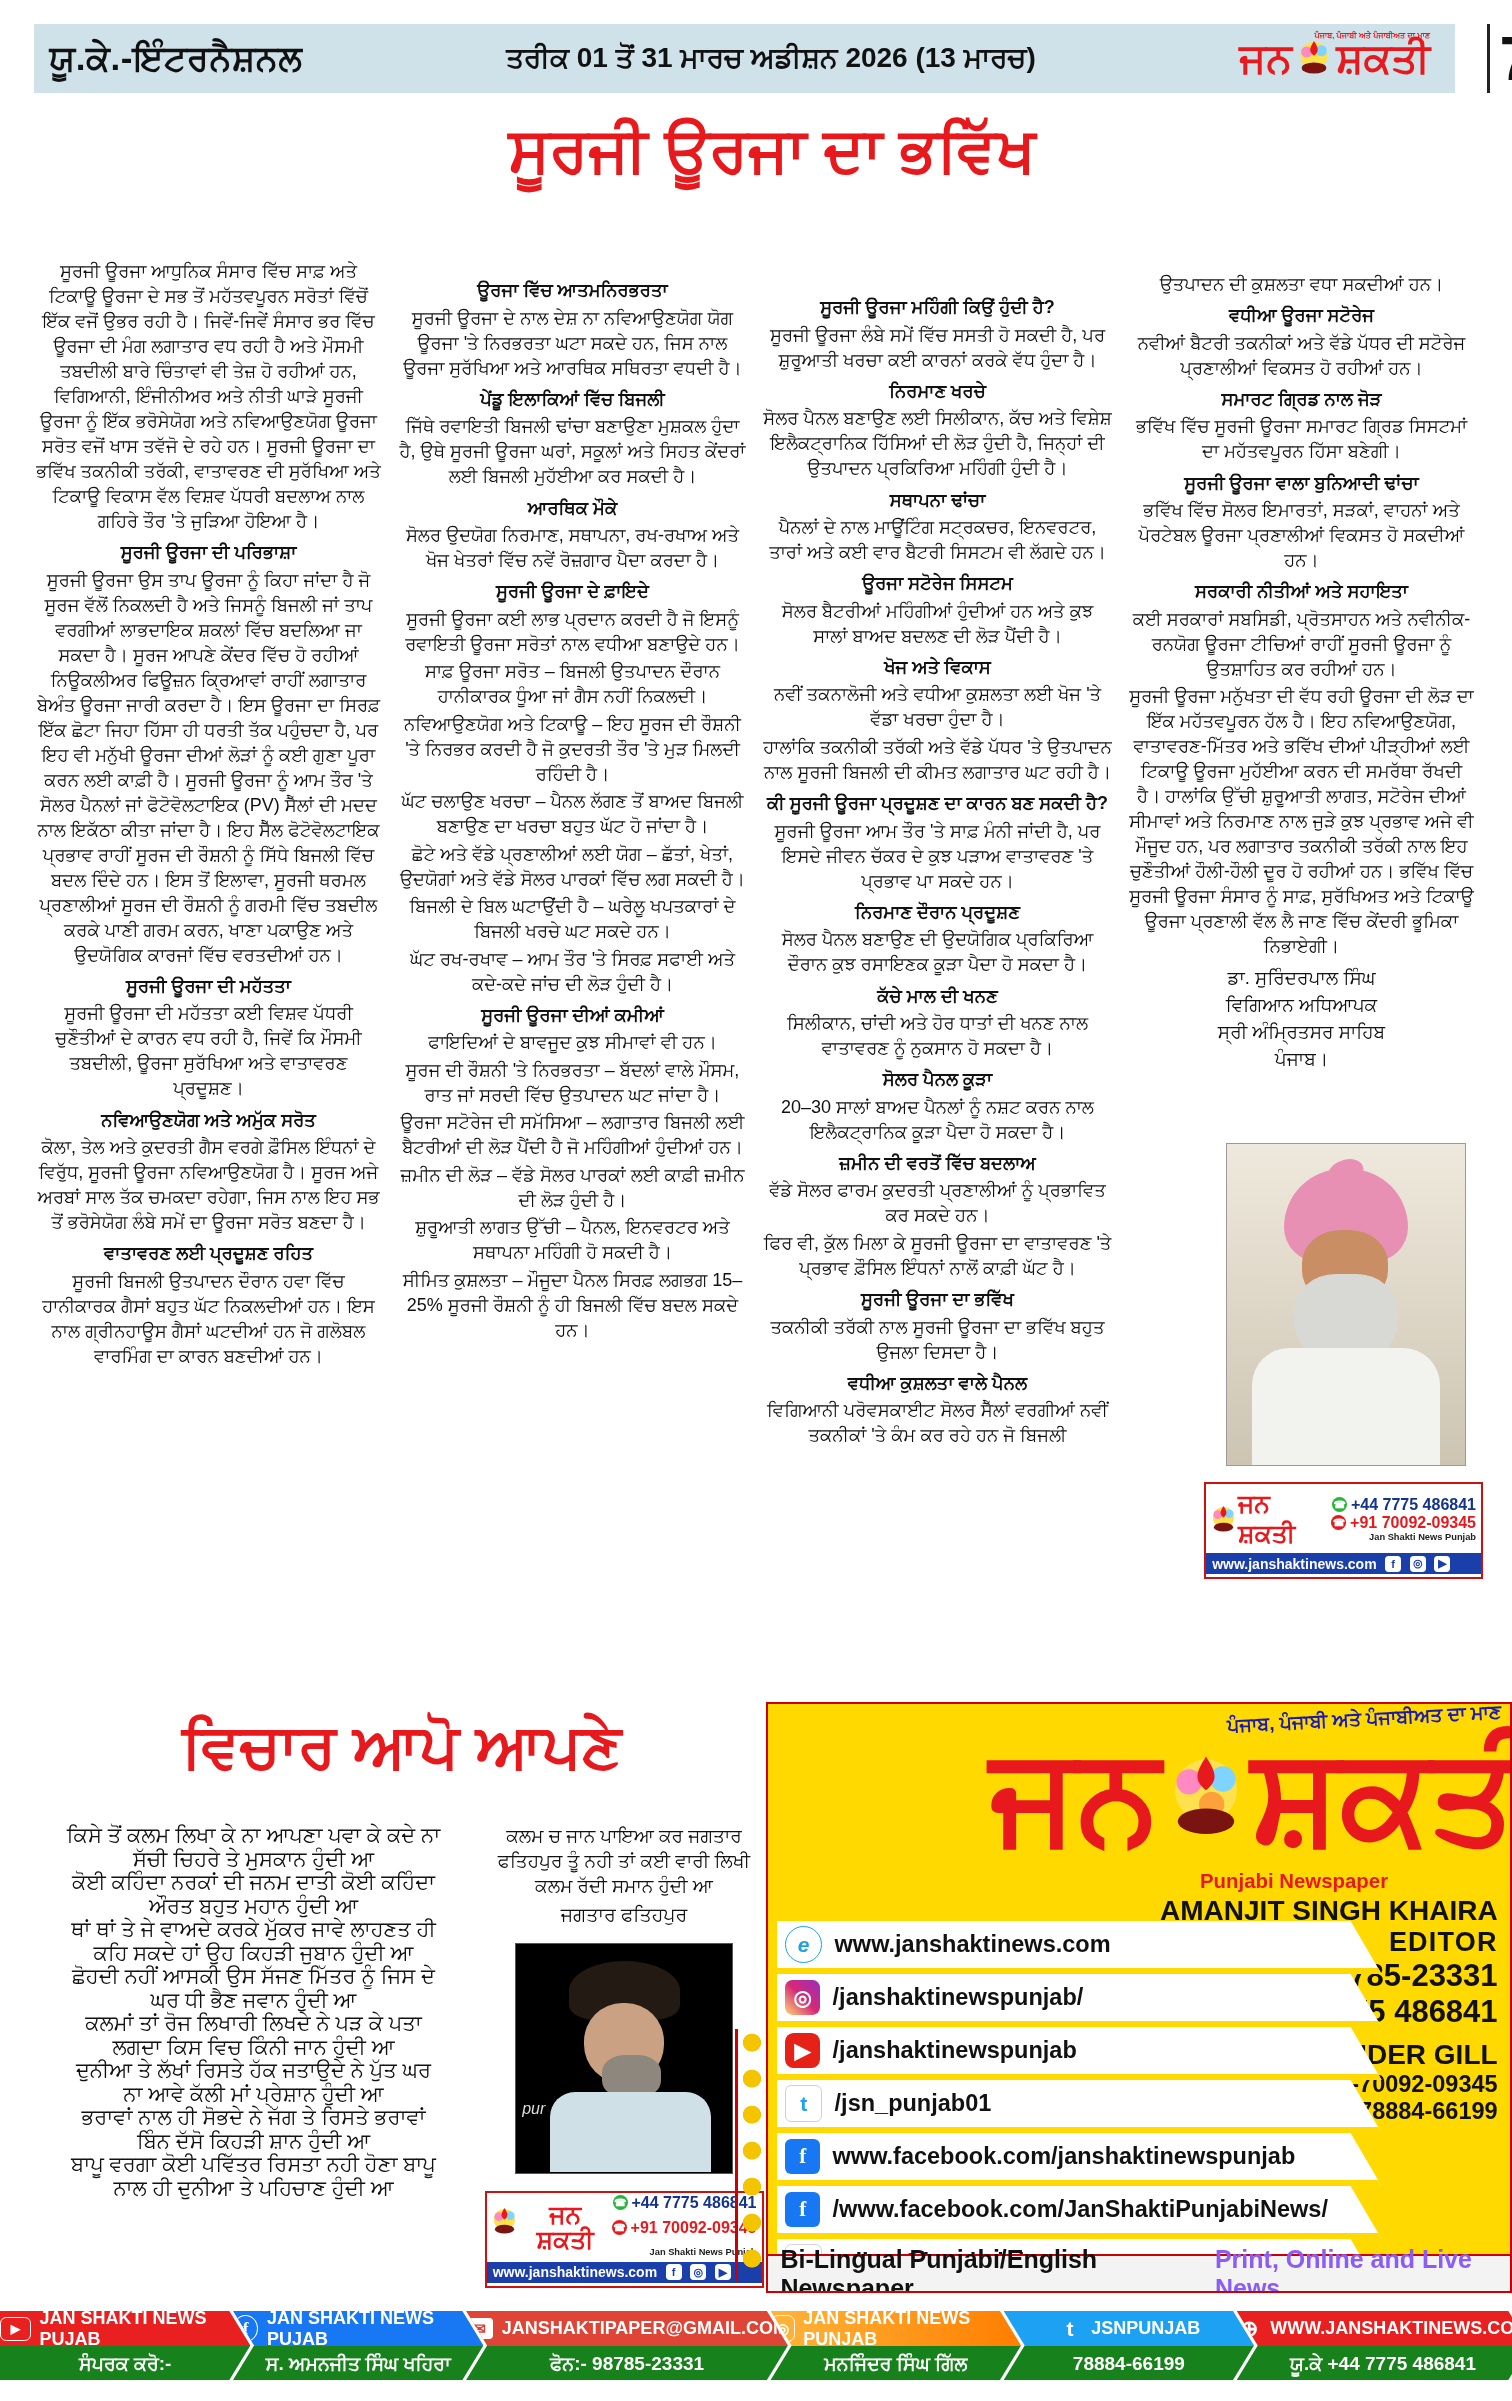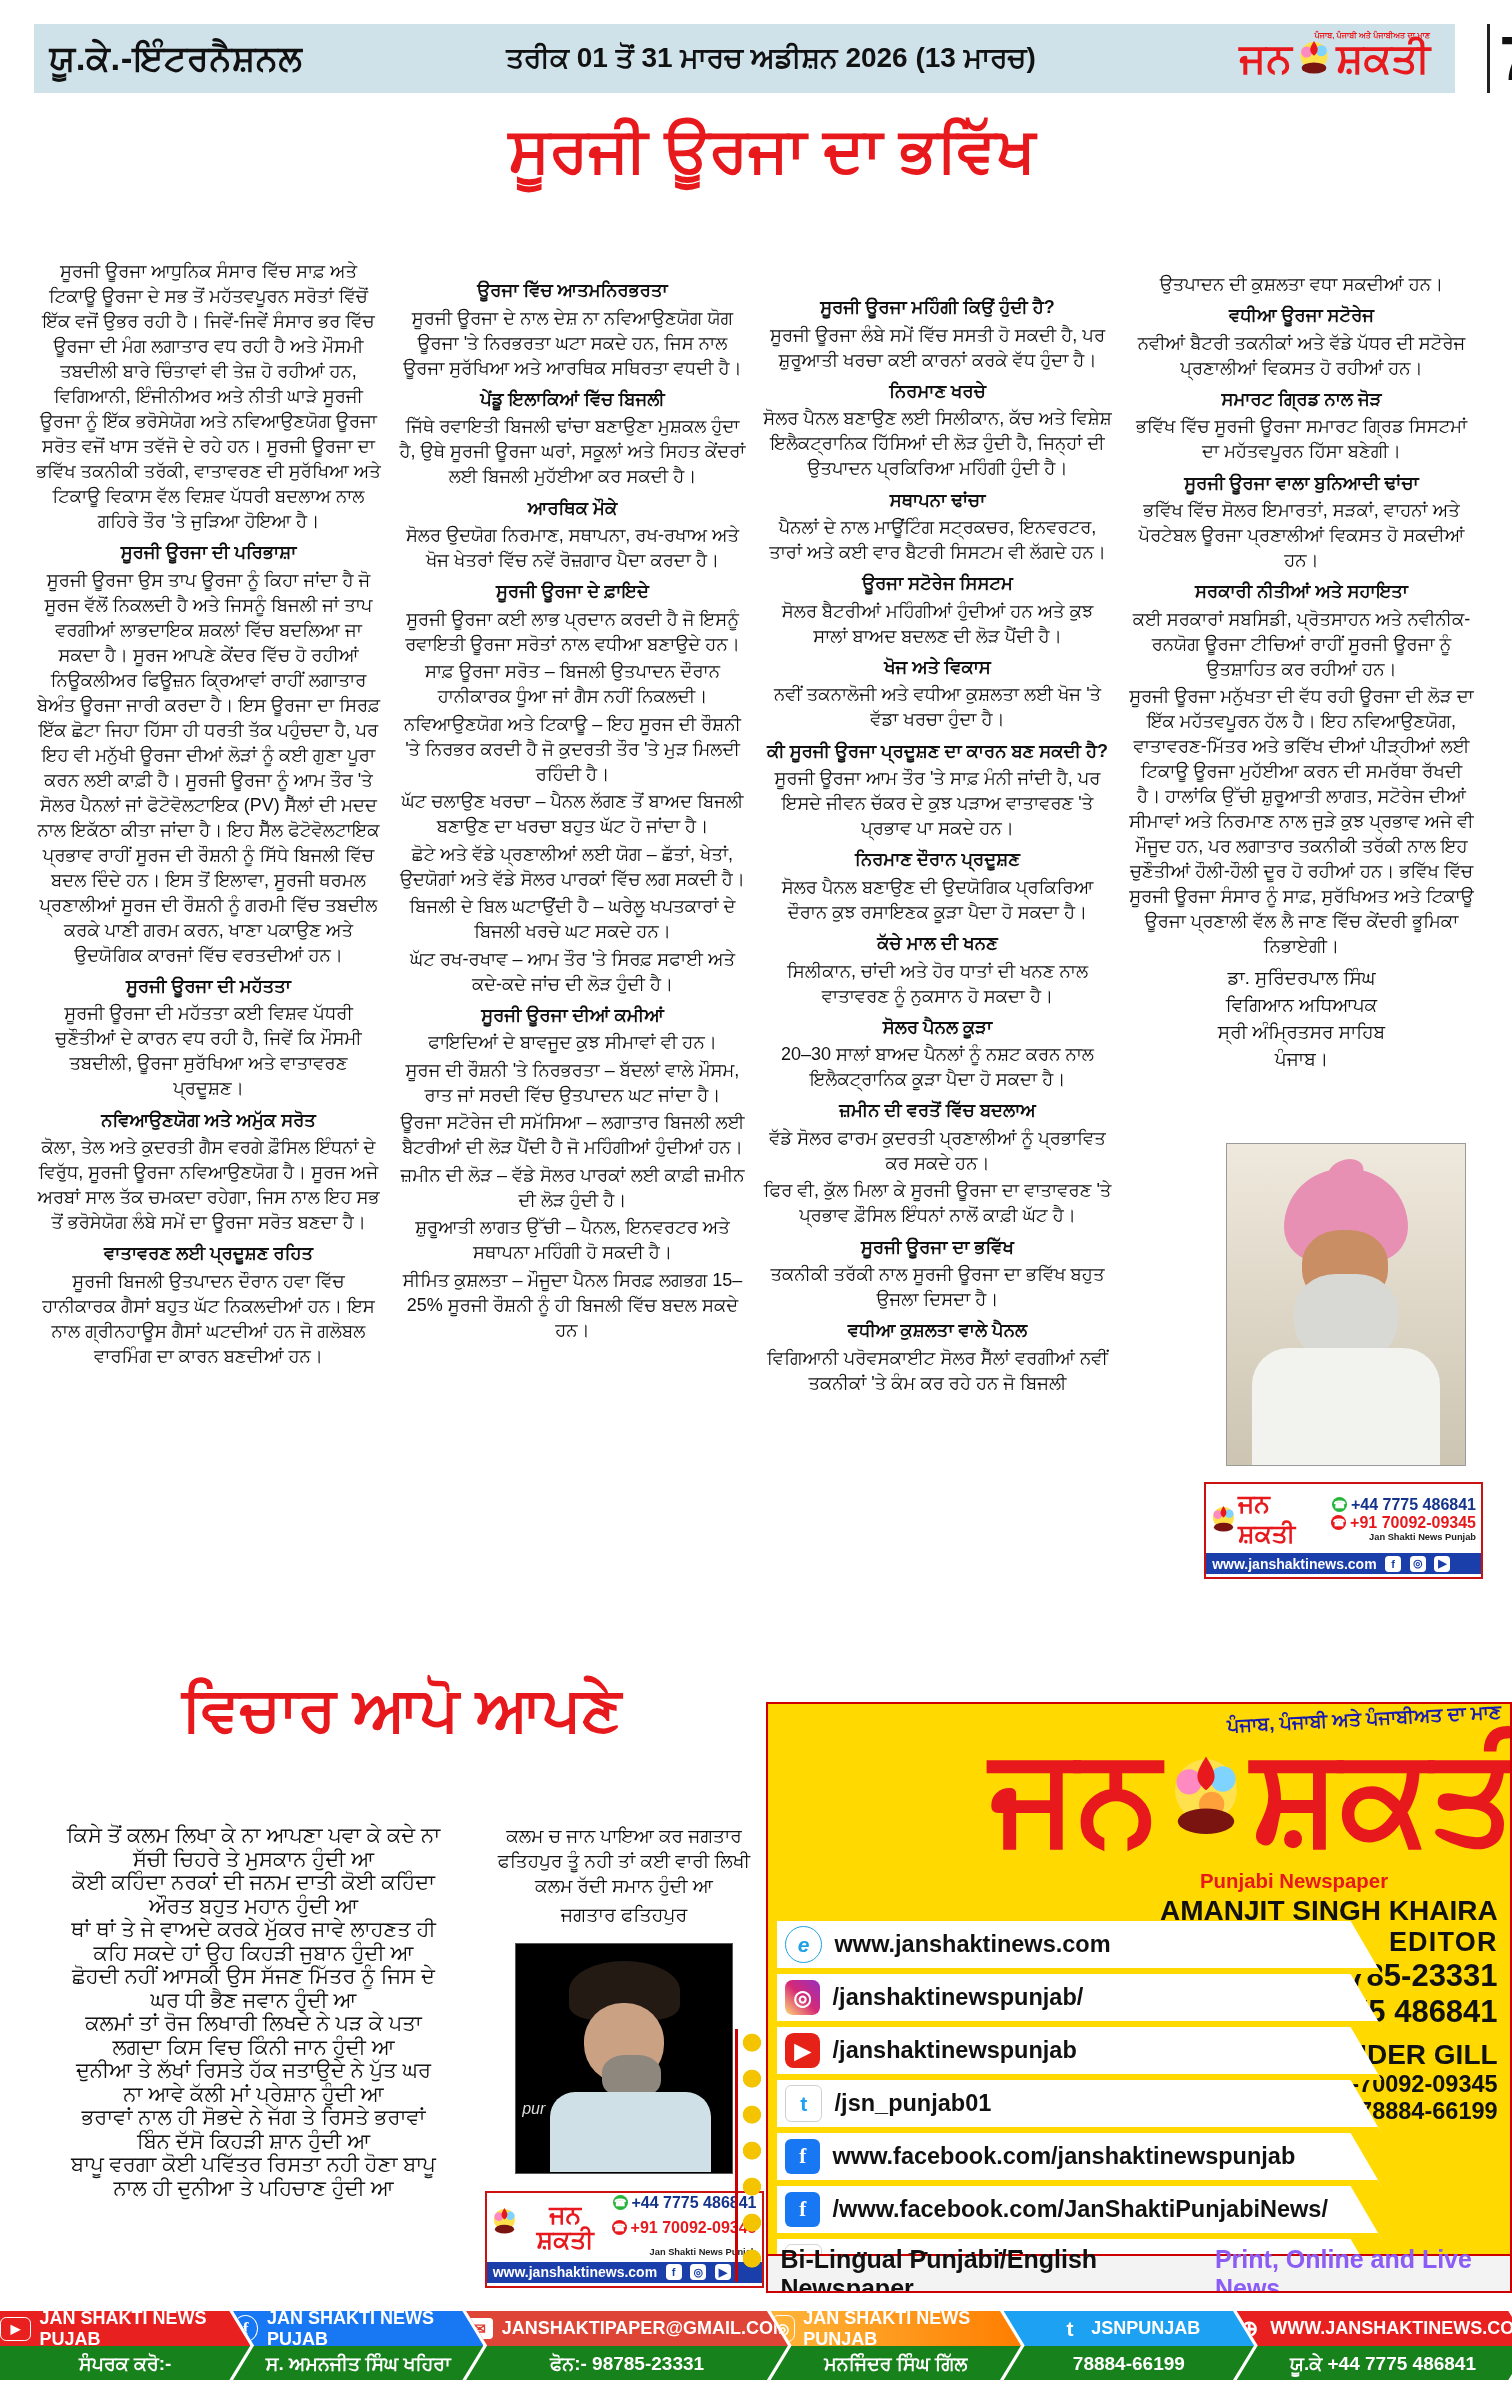--- a/index.html
+++ b/index.html
@@ -46,21 +46,21 @@
   .mb-ph2{font-size:16px;font-weight:bold;color:#e8191d;display:flex;align-items:center;gap:3.7px;justify-content:flex-end;}
   .mb-name{font-size:9.3px;color:#222;font-weight:bold;}
   .mb-site{height:21px;background:#1b3faa;color:#fff;display:flex;align-items:center;gap:8.6px;
            font-size:14px;font-weight:bold;padding:0 6.2px;}
   .mb-ico{width:16px;height:16px;border-radius:3.7px;background:#fff;color:#1b3faa;display:inline-flex;
           align-items:center;justify-content:center;font-size:11px;font-weight:bold;}
   .wa-dot{width:15px;height:15px;border-radius:50%;background:#26b43b;color:#fff;display:inline-flex;
           align-items:center;justify-content:center;font-size:10px;}
 
   
-  .op-head{position:absolute;left:31px;top:1674px;width:741px;text-align:center;
+  .op-head{position:absolute;left:31px;top:1711px;width:741px;text-align:center;
            color:#e8191d;font-size:61px;font-weight:bold;}
   .poem-left{position:absolute;left:34px;top:1823px;width:439px;font-size:21px;line-height:23.5px;text-align:center;}
   .poem-right{position:absolute;left:479px;top:1823px;width:290px;font-size:18.5px;line-height:25px;text-align:center;}
   .poet-name{margin-top:3.7px;font-size:19px;}
   .poet-photo{position:relative;width:216px;height:229px;margin:16px auto 0 auto;background:#000000;
               border:1.9px solid #555;overflow:hidden;}
   .hair{position:absolute;left:53px;top:17.3px;width:111px;height:59px;background:#241a14;border-radius:60% 60% 30% 30%;}
   .pface{position:absolute;left:68px;top:59px;width:80px;height:80px;background:#caa183;border-radius:48%;}
   .pbeard{position:absolute;left:86px;top:111px;width:59px;height:43px;background:#8e877d;border-radius:40%;}
   .pshirt{position:absolute;left:34px;top:148px;width:161px;height:80px;background:#cfe0e6;border-radius:25px 25px 0 0;}
@@ -192,20 +192,21 @@
   <div class="b t-h">ਸੂਰਜੀ ਊਰਜਾ ਮਹਿੰਗੀ ਕਿਉਂ ਹੁੰਦੀ ਹੈ?</div>
       <div class="b t-p">ਸੂਰਜੀ ਊਰਜਾ ਲੰਬੇ ਸਮੇਂ ਵਿੱਚ ਸਸਤੀ ਹੋ ਸਕਦੀ ਹੈ, ਪਰ ਸ਼ੁਰੂਆਤੀ ਖਰਚਾ ਕਈ ਕਾਰਨਾਂ ਕਰਕੇ ਵੱਧ ਹੁੰਦਾ ਹੈ।</div>
       <div class="b t-h">ਨਿਰਮਾਣ ਖਰਚੇ</div>
       <div class="b t-p">ਸੋਲਰ ਪੈਨਲ ਬਣਾਉਣ ਲਈ ਸਿਲੀਕਾਨ, ਕੱਚ ਅਤੇ ਵਿਸ਼ੇਸ਼ ਇਲੈਕਟ੍ਰਾਨਿਕ ਹਿੱਸਿਆਂ ਦੀ ਲੋੜ ਹੁੰਦੀ ਹੈ, ਜਿਨ੍ਹਾਂ ਦੀ ਉਤਪਾਦਨ ਪ੍ਰਕਿਰਿਆ ਮਹਿੰਗੀ ਹੁੰਦੀ ਹੈ।</div>
       <div class="b t-h">ਸਥਾਪਨਾ ਢਾਂਚਾ</div>
       <div class="b t-p">ਪੈਨਲਾਂ ਦੇ ਨਾਲ ਮਾਊਂਟਿੰਗ ਸਟ੍ਰਕਚਰ, ਇਨਵਰਟਰ, ਤਾਰਾਂ ਅਤੇ ਕਈ ਵਾਰ ਬੈਟਰੀ ਸਿਸਟਮ ਵੀ ਲੱਗਦੇ ਹਨ।</div>
       <div class="b t-h">ਊਰਜਾ ਸਟੋਰੇਜ ਸਿਸਟਮ</div>
       <div class="b t-p">ਸੋਲਰ ਬੈਟਰੀਆਂ ਮਹਿੰਗੀਆਂ ਹੁੰਦੀਆਂ ਹਨ ਅਤੇ ਕੁਝ ਸਾਲਾਂ ਬਾਅਦ ਬਦਲਣ ਦੀ ਲੋੜ ਪੈਂਦੀ ਹੈ।</div>
       <div class="b t-h">ਖੋਜ ਅਤੇ ਵਿਕਾਸ</div>
       <div class="b t-p">ਨਵੀਂ ਤਕਨਾਲੋਜੀ ਅਤੇ ਵਧੀਆ ਕੁਸ਼ਲਤਾ ਲਈ ਖੋਜ 'ਤੇ ਵੱਡਾ ਖਰਚਾ ਹੁੰਦਾ ਹੈ।</div>
+      <div class="b t-p">ਹਾਲਾਂਕਿ ਤਕਨੀਕੀ ਤਰੱਕੀ ਅਤੇ ਵੱਡੇ ਪੱਧਰ 'ਤੇ ਉਤਪਾਦਨ ਨਾਲ ਸੂਰਜੀ ਬਿਜਲੀ ਦੀ ਕੀਮਤ ਲਗਾਤਾਰ ਘਟ ਰਹੀ ਹੈ।</div>
       <div class="b t-h">ਕੀ ਸੂਰਜੀ ਊਰਜਾ ਪ੍ਰਦੂਸ਼ਣ ਦਾ ਕਾਰਨ ਬਣ ਸਕਦੀ ਹੈ?</div>
       <div class="b t-p">ਸੂਰਜੀ ਊਰਜਾ ਆਮ ਤੌਰ 'ਤੇ ਸਾਫ਼ ਮੰਨੀ ਜਾਂਦੀ ਹੈ, ਪਰ ਇਸਦੇ ਜੀਵਨ ਚੱਕਰ ਦੇ ਕੁਝ ਪੜਾਅ ਵਾਤਾਵਰਣ 'ਤੇ ਪ੍ਰਭਾਵ ਪਾ ਸਕਦੇ ਹਨ।</div>
       <div class="b t-h">ਨਿਰਮਾਣ ਦੌਰਾਨ ਪ੍ਰਦੂਸ਼ਣ</div>
       <div class="b t-p">ਸੋਲਰ ਪੈਨਲ ਬਣਾਉਣ ਦੀ ਉਦਯੋਗਿਕ ਪ੍ਰਕਿਰਿਆ ਦੌਰਾਨ ਕੁਝ ਰਸਾਇਣਕ ਕੂੜਾ ਪੈਦਾ ਹੋ ਸਕਦਾ ਹੈ।</div>
       <div class="b t-h">ਕੱਚੇ ਮਾਲ ਦੀ ਖਨਣ</div>
       <div class="b t-p">ਸਿਲੀਕਾਨ, ਚਾਂਦੀ ਅਤੇ ਹੋਰ ਧਾਤਾਂ ਦੀ ਖਨਣ ਨਾਲ ਵਾਤਾਵਰਣ ਨੂੰ ਨੁਕਸਾਨ ਹੋ ਸਕਦਾ ਹੈ।</div>
       <div class="b t-h">ਸੋਲਰ ਪੈਨਲ ਕੂੜਾ</div>
       <div class="b t-p">20–30 ਸਾਲਾਂ ਬਾਅਦ ਪੈਨਲਾਂ ਨੂੰ ਨਸ਼ਟ ਕਰਨ ਨਾਲ ਇਲੈਕਟ੍ਰਾਨਿਕ ਕੂੜਾ ਪੈਦਾ ਹੋ ਸਕਦਾ ਹੈ।</div>
       <div class="b t-h">ਜ਼ਮੀਨ ਦੀ ਵਰਤੋਂ ਵਿੱਚ ਬਦਲਾਅ</div>
       <div class="b t-p">ਵੱਡੇ ਸੋਲਰ ਫਾਰਮ ਕੁਦਰਤੀ ਪ੍ਰਣਾਲੀਆਂ ਨੂੰ ਪ੍ਰਭਾਵਿਤ ਕਰ ਸਕਦੇ ਹਨ।</div>

